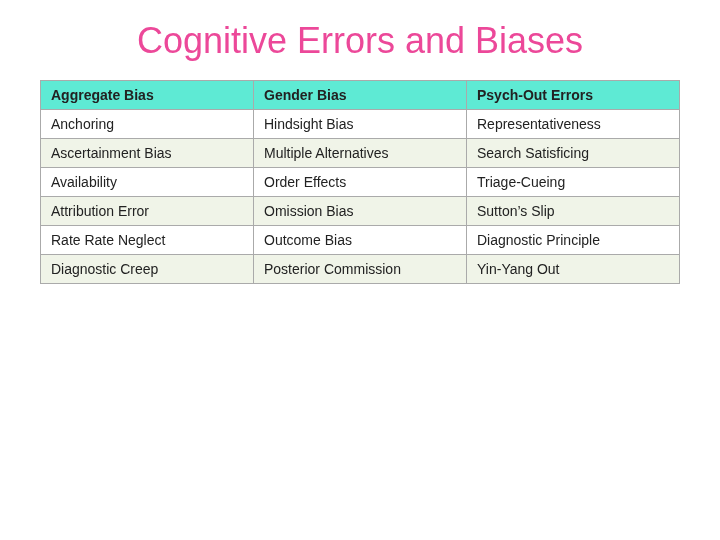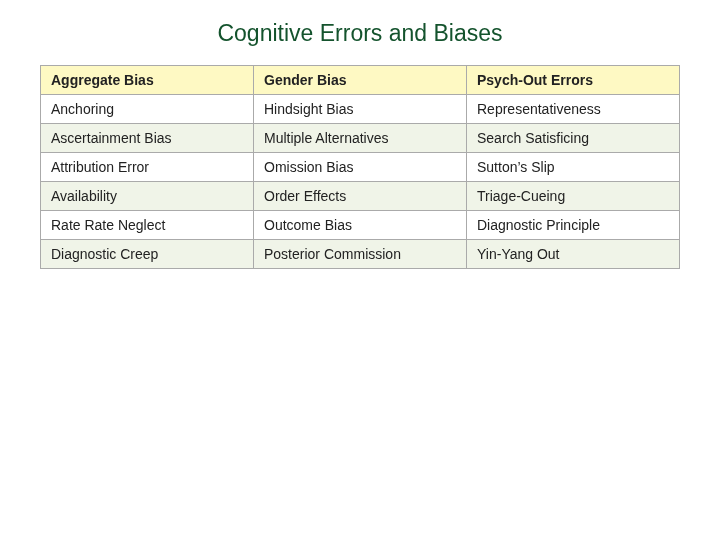--- a/index.html
+++ b/index.html
@@ -7,23 +7,23 @@
       width: 720px;
       height: 540px;
       background: #ffffff;
       font-family: Arial, sans-serif;
       display: flex;
       flex-direction: column;
       align-items: flex-start;
       padding: 20px 40px 20px 40px;
     }
     h1 {
-      font-size: 23px;
+      font-size: 36px;
       font-weight: normal;
-      color: #14532d;
+      color: #ec4899;
       margin-bottom: 18px;
       align-self: center;
     }
     table {
       width: 100%;
       border-collapse: collapse;
     }
     td {
       border: 1px solid #aaa;
       padding: 6px 10px;
@@ -32,21 +32,21 @@
       width: 33.33%;
     }
     tr:nth-child(odd) td {
       background-color: #f0f4e8;
     }
     tr:nth-child(even) td {
       background-color: #ffffff;
     }
     tr:first-child td {
       font-weight: bold;
-      background-color: #fef9c3;
+      background-color: #5eead4;
     }
   </style>
 </head>
 <body>
 
 <h1>Cognitive Errors and Biases</h1>
 
 <table>
   <tbody id="table-body">
   <tr>
@@ -58,28 +58,28 @@
         <td>Anchoring</td>
         <td>Hindsight Bias</td>
         <td>Representativeness</td>
       </tr>
       <tr>
         <td>Ascertainment Bias</td>
         <td>Multiple Alternatives</td>
         <td>Search Satisficing</td>
       </tr>
       <tr>
+        <td>Availability</td>
+        <td>Order Effects</td>
+        <td>Triage-Cueing</td>
+      </tr>
+      <tr>
         <td>Attribution Error</td>
         <td>Omission Bias</td>
         <td>Sutton’s Slip</td>
-      </tr>
-      <tr>
-        <td>Availability</td>
-        <td>Order Effects</td>
-        <td>Triage-Cueing</td>
       </tr>
       <tr>
         <td>Rate Rate Neglect</td>
         <td>Outcome Bias</td>
         <td>Diagnostic Principle</td>
       </tr>
       <tr>
         <td>Diagnostic Creep</td>
         <td>Posterior Commission</td>
         <td>Yin-Yang Out</td>

